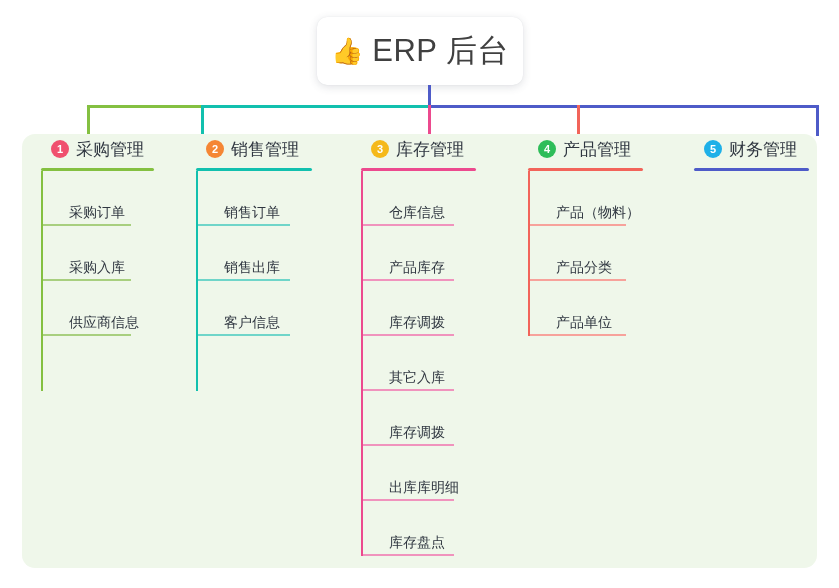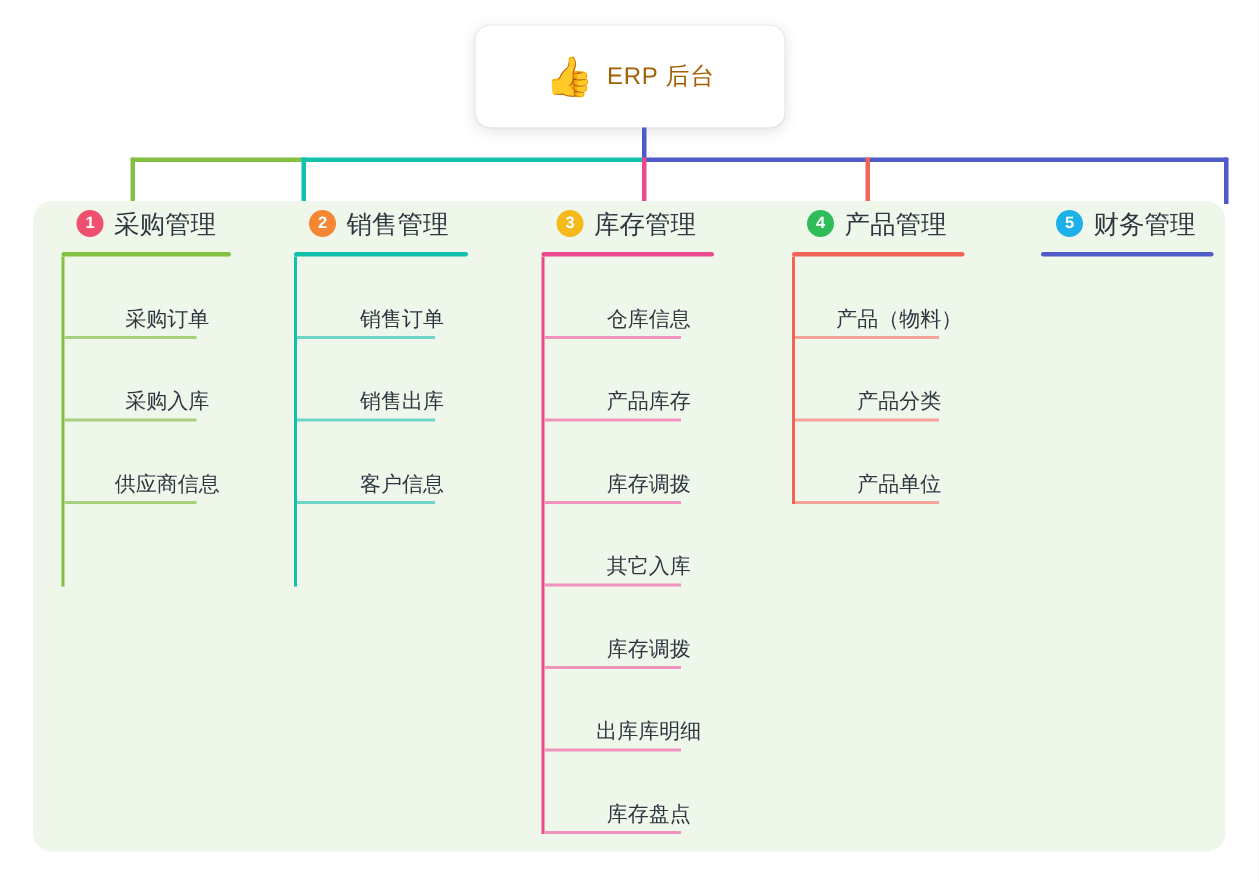--- a/index.html
+++ b/index.html
@@ -18,21 +18,21 @@
     left:317px;top:17px;width:206px;height:68px;
     background:#ffffff;
     border-radius:10px;
     box-shadow:0 2px 9px rgba(60,70,90,.16), 0 0 1px rgba(60,70,90,.12);
     display:flex;align-items:center;justify-content:center;
     box-sizing:border-box;
   }
   .title-inner{display:flex;align-items:center;gap:9px;}
   .thumb-icon{font-size:26px;line-height:1;display:block;}
   .title-text{
-    font-size:16px;color:#a16207;letter-spacing:.5px;white-space:nowrap;
+    font-size:31px;color:#404040;letter-spacing:.5px;white-space:nowrap;
   }
 
   
   .conn{position:absolute;}
 
   
   #stem{left:428px;top:85px;width:3px;height:22px;background:#4e5bc8;}
 
   
   .bus{position:absolute;top:105px;height:3px;}
@@ -68,21 +68,21 @@
   }
   .col-title{font-size:17px;color:#2f3640;white-space:nowrap;}
   .head-rule{height:3px;border-radius:2px;margin-top:4px;}
 
   .items{position:relative;margin-top:0;}
   .spine{position:absolute;left:0;top:0;width:2px;}
   .item{
     position:relative;height:55px;
     box-sizing:border-box;
     display:flex;align-items:flex-end;
-    padding-left:12px;padding-bottom:4px;justify-content:center;
+    padding-left:12px;padding-bottom:4px;
   }
   .item-label{
     font-size:14px;color:#2f3640;white-space:nowrap;
     padding-left:16px;
   }
   .item-rule{
     position:absolute;left:2px;bottom:0;height:2px;
   }
 </style>
 </head>

